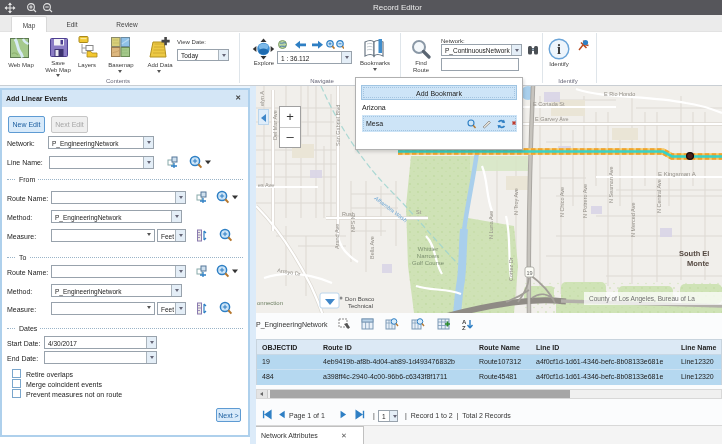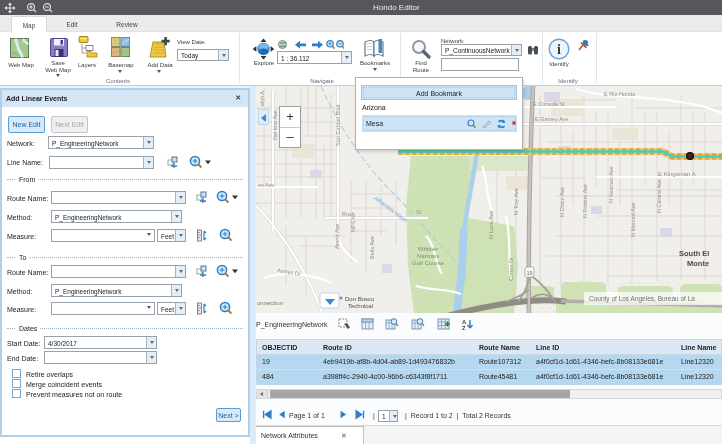--- a/index.html
+++ b/index.html
@@ -28,21 +28,21 @@
 <path d="M6,1.5 L6,10.5 M1.5,6 L10.5,6"></path>
 <path d="M6,0.5 l-2,2.4 h4 z M6,11.5 l-2,-2.4 h4 z M0.5,6 l2.4,-2 v4 z M11.5,6 l-2.4,-2 v4 z" fill="#e8e8e8" stroke="none"></path>
 <circle cx="27" cy="5" r="3.4"></circle>
         <path d="M29.5,7.5 L32,10"></path>
         <path d="M25.3,5 h3.4 M27,3.3 v3.4"></path>
 <circle cx="43" cy="5" r="3.4"></circle>
         <path d="M45.5,7.5 L48,10"></path>
         <path d="M41.3,5 h3.4"></path>
 </g>
     </svg>
-<div class="ttl">Hondo Editor</div>
+<div class="ttl">Record Editor</div>
 </div>
 
 <div id="tabbar">
 <div class="tab" id="tabmap">Map</div>
 <div class="tab" style="left:55px;width:34px">Edit</div>
 <div class="tab" style="left:105px;width:44px">Review</div>
 </div>
 <div id="ribbon"></div>
 
 <div class="rsep" style="left:239px"></div>

